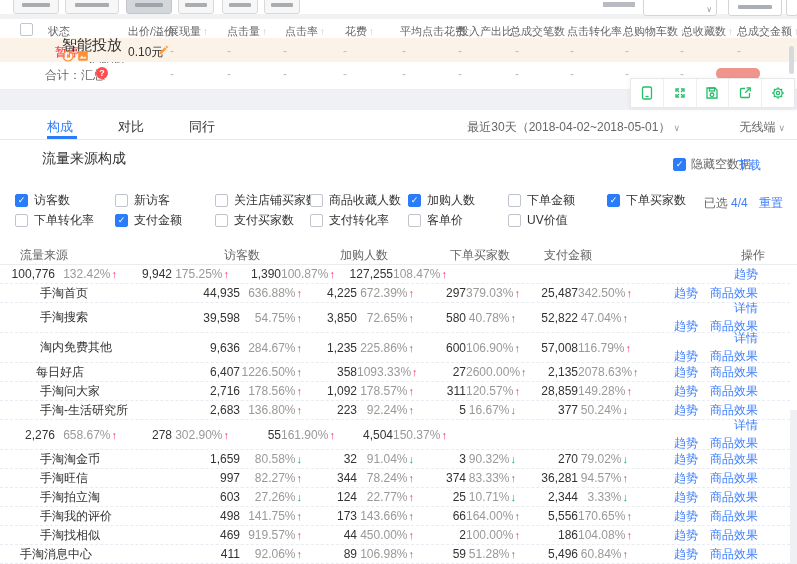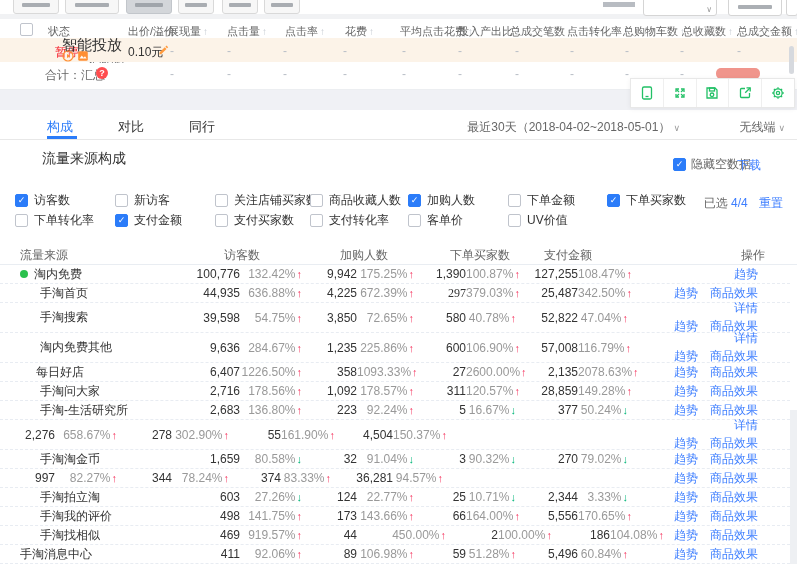--- a/index.html
+++ b/index.html
@@ -288,45 +288,41 @@
     <div class="t-head">
       <span class="t-h" style="left:20px;">流量来源</span>
       <span class="t-h" style="left:224px;">访客数</span>
       <span class="t-h" style="left:340px;">加购人数</span>
       <span class="t-h" style="left:450px;">下单买家数</span>
       <span class="t-h" style="left:544px;">支付金额</span>
       <span class="t-h" style="right:32px;">操作</span>
     </div>
     <div class="t-body" id="tBody">
         <div class="t-row" style="height: 19px;">
-          <div class="src">
-            <span class="bullet"></span>
-            <span>淘内免费</span>
-          </div>
           <span class="val" style="width: 55px;">100,776</span>
           <span class="pct" style="width: 62px;"><span>132.42%</span><span class="arr up">↑</span></span>
           <span class="val" style="width: 55px;">9,942</span>
           <span class="pct" style="width: 57px;"><span>175.25%</span><span class="arr up">↑</span></span>
           <span class="val" style="width: 52px;">1,390</span>
           <span class="pct" style="width: 50px;"><span>100.87%</span><span class="arr up">↑</span></span>
           <span class="val" style="width: 62px;">127,255</span>
           <span class="pct" style="width: 50px;"><span>108.47%</span><span class="arr up">↑</span></span>
           <div class="acts">
             <span class="link">趋势</span>
           </div>
         </div>
         <div class="t-row" style="height: 19px;">
           <div class="src" style="padding-left: 40px;">
             <span>手淘首页</span>
           </div>
           <span class="val" style="width: 55px;">44,935</span>
           <span class="pct" style="width: 62px;"><span>636.88%</span><span class="arr up">↑</span></span>
           <span class="val" style="width: 55px;">4,225</span>
           <span class="pct" style="width: 57px;"><span>672.39%</span><span class="arr up">↑</span></span>
-          <span class="val" style="width: 52px; font-family: Liberation Serif, serif;">297</span>
+          <span class="val" style="width: 52px;">297</span>
           <span class="pct" style="width: 50px;"><span>379.03%</span><span class="arr up">↑</span></span>
           <span class="val" style="width: 62px;">25,487</span>
           <span class="pct" style="width: 50px;"><span>342.50%</span><span class="arr up">↑</span></span>
           <div class="acts">
             <span class="link">趋势</span>
             <span class="link">商品效果</span>
           </div>
         </div>
         <div class="t-row" style="height: 30px; justify-content: space-between;">
           <div class="src" style="padding-left: 40px;">
@@ -447,20 +443,23 @@
           <span class="val" style="width: 52px;">3</span>
           <span class="pct" style="width: 50px;"><span>90.32%</span><span class="arr down">↓</span></span>
           <span class="val" style="width: 62px;">270</span>
           <span class="pct" style="width: 50px;"><span>79.02%</span><span class="arr down">↓</span></span>
           <div class="acts">
             <span class="link">趋势</span>
             <span class="link">商品效果</span>
           </div>
         </div>
         <div class="t-row" style="height: 19px;">
+          <div class="src" style="padding-left: 40px;">
+            <span>手淘旺信</span>
+          </div>
           <span class="val" style="width: 55px;">997</span>
           <span class="pct" style="width: 62px;"><span>82.27%</span><span class="arr up">↑</span></span>
           <span class="val" style="width: 55px;">344</span>
           <span class="pct" style="width: 57px;"><span>78.24%</span><span class="arr up">↑</span></span>
           <span class="val" style="width: 52px;">374</span>
           <span class="pct" style="width: 50px;"><span>83.33%</span><span class="arr up">↑</span></span>
           <span class="val" style="width: 62px;">36,281</span>
           <span class="pct" style="width: 50px;"><span>94.57%</span><span class="arr up">↑</span></span>
           <div class="acts">
             <span class="link">趋势</span>
@@ -501,21 +500,21 @@
             <span class="link">商品效果</span>
           </div>
         </div>
         <div class="t-row" style="height: 19px;">
           <div class="src" style="padding-left: 40px;">
             <span>手淘找相似</span>
           </div>
           <span class="val" style="width: 55px;">469</span>
           <span class="pct" style="width: 62px;"><span>919.57%</span><span class="arr up">↑</span></span>
           <span class="val" style="width: 55px;">44</span>
-          <span class="pct" style="width: 57px; padding-left: 32px;"><span>450.00%</span><span class="arr up">↑</span></span>
+          <span class="pct" style="width: 57px;"><span>450.00%</span><span class="arr up">↑</span></span>
           <span class="val" style="width: 52px;">2</span>
           <span class="pct" style="width: 50px;"><span>100.00%</span><span class="arr up">↑</span></span>
           <span class="val" style="width: 62px;">186</span>
           <span class="pct" style="width: 50px;"><span>104.08%</span><span class="arr up">↑</span></span>
           <div class="acts">
             <span class="link">趋势</span>
             <span class="link">商品效果</span>
           </div>
         </div>
         <div class="t-row" style="height: 19px;">

